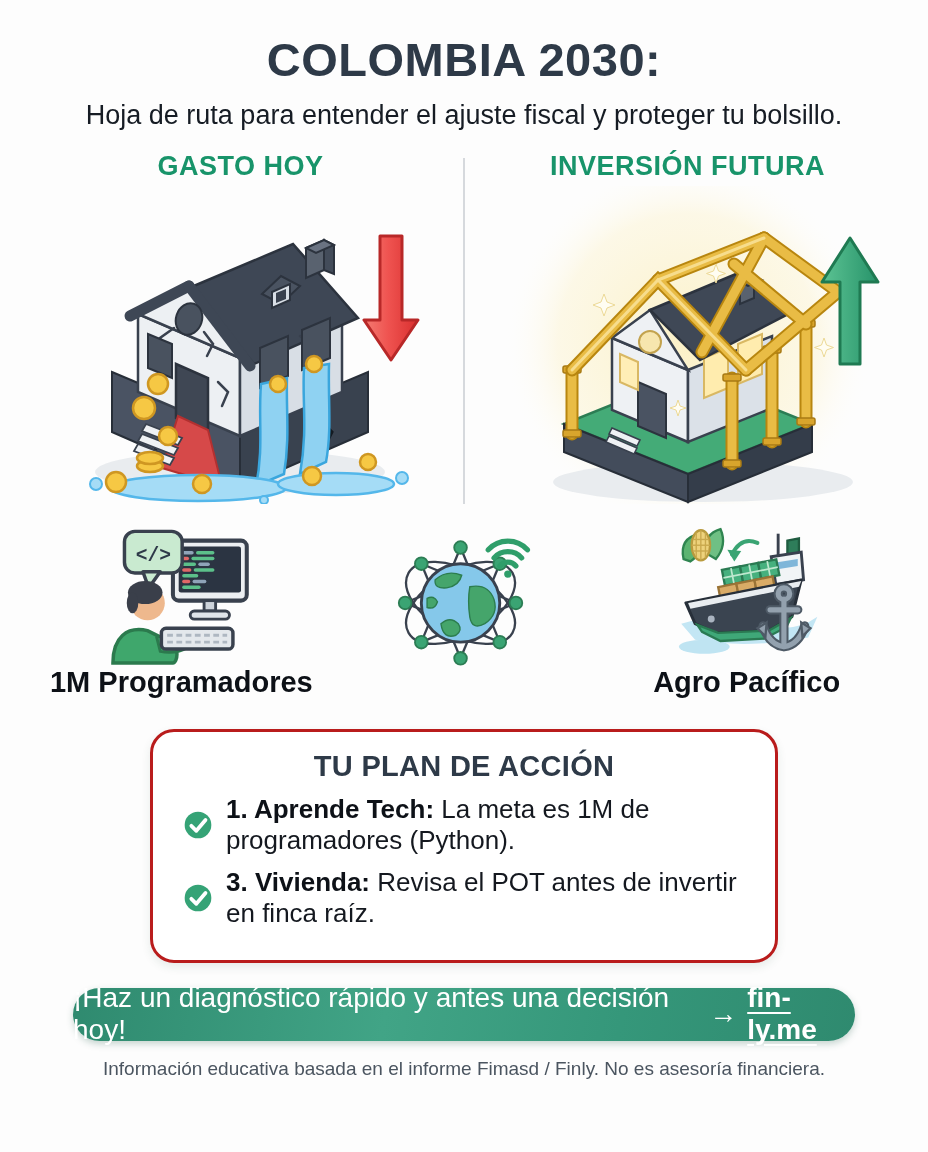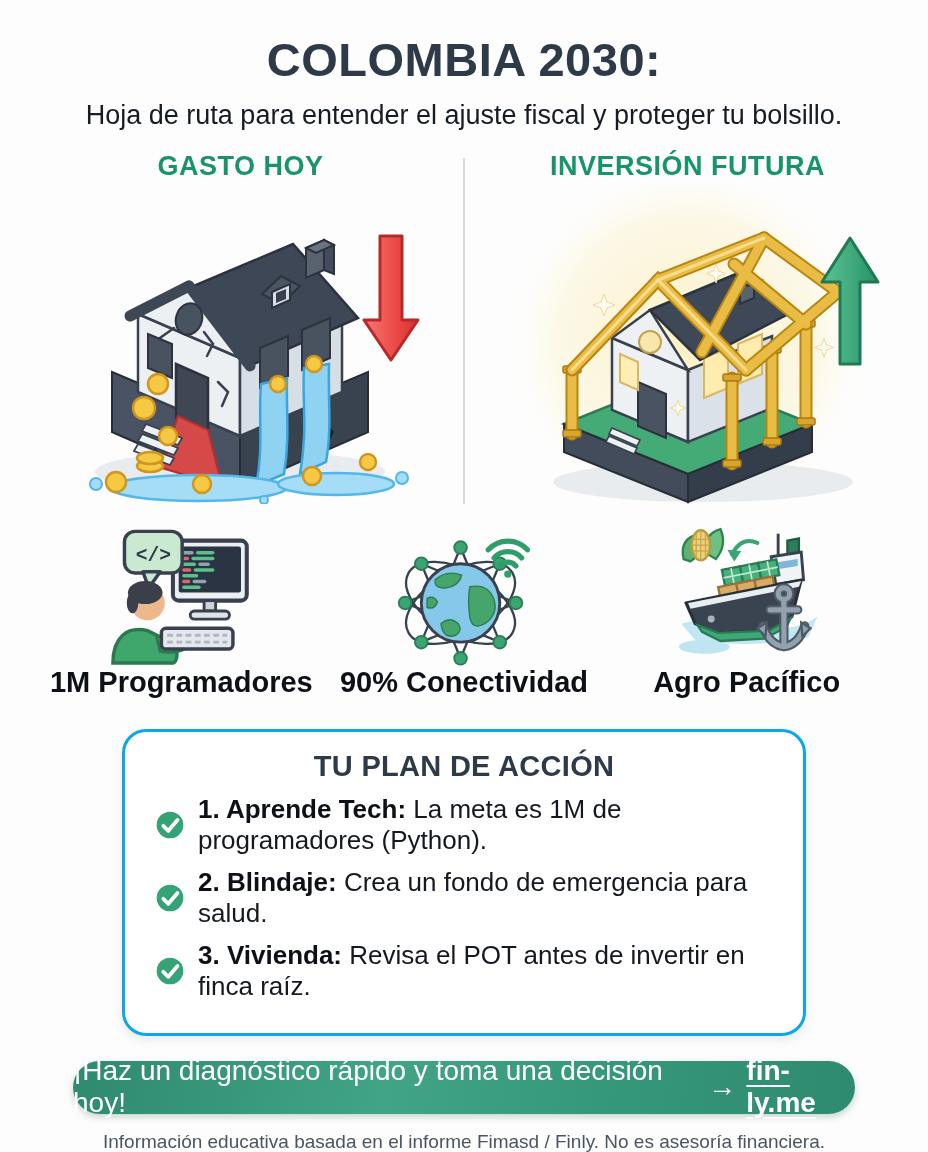--- a/index.html
+++ b/index.html
@@ -34,22 +34,22 @@
   .illu { display:block; margin:0 auto; }
 
   
   .stats { margin-top:22px; display:flex; justify-content:space-around; padding:0 40px; }
   .stat { width:270px; text-align:center; }
   .stat svg { display:block; margin:0 auto; }
   .stat-label { font-size:29px; font-weight:bold; color:#0d1117; }
 
   
   .plan-card {
-    width:684px; margin:30px auto 0;
-    border:3px solid #0ea5e9; border-radius:24px;
+    width:628px; margin:30px auto 0;
+    border:3px solid #b91c1c; border-radius:24px;
     background:#ffffff;
     box-shadow:0 4px 10px rgba(40,80,60,0.10);
     padding:18px 30px 20px;
   }
   .plan-title { text-align:center; font-size:29px; font-weight:bold; color:#2e3a48; letter-spacing:0.3px; }
   .plan-list { list-style:none; }
   .plan-item { display:flex; align-items:center; gap:13px; margin:11px 0; font-size:26px; }
   .plan-item .check { flex:0 0 30px; }
   .plan-item b { color:#0d1117; }
   .plan-item .itext { color:#14181f; }
@@ -349,21 +349,20 @@
           <circle cx="14" cy="66" r="5.5"></circle>
             <circle cx="28" cy="32" r="5.5"></circle>
         </g>
         <g stroke="#2f9e6a" stroke-width="4.5" fill="none" stroke-linecap="round">
           <path d="M96,34 A9,9 0 0 1 110,34"></path>
           <path d="M91,27 A16,16 0 0 1 115,27"></path>
           <path d="M86,20 A23,23 0 0 1 120,20"></path>
           <circle cx="103" cy="41" r="3.2" fill="#2f9e6a" stroke="none"></circle>
         </g>
       </svg>
-      <div class="stat-label">90% Conectividad</div>
     </div>
 
     <div class="stat">
       <svg width="150" height="140" viewBox="0 0 130 120">
         <path d="M8,84 Q40,74 72,84 T126,78 L118,96 Q66,106 20,98 Z" fill="#c3e6f4"></path>
         <ellipse cx="28" cy="104" rx="22" ry="6" fill="#bfe4f2"></ellipse>
 
         <g>
           <polygon points="100,12 110,10 110,26 100,28" fill="#2e7d5a" stroke="#1f5c40" stroke-width="2"></polygon>
           <line x1="92" y1="6" x2="92" y2="26" stroke="#39414e" stroke-width="2.5"></line>
@@ -444,35 +443,27 @@
           <path d="M10,19 l6,6 l11,-13" fill="none" stroke="#ffffff" stroke-width="4.5" stroke-linecap="round" stroke-linejoin="round"></path>
         </svg>
         <span><b>1. Aprende Tech:</b>
         <span class="itext">La meta es 1M de programadores (Python).</span></span>
       </li>
       <li class="plan-item">
         <svg class="check" width="30" height="30" viewBox="0 0 36 36">
           <circle cx="18" cy="18" r="16" fill="#35a376"></circle>
           <path d="M10,19 l6,6 l11,-13" fill="none" stroke="#ffffff" stroke-width="4.5" stroke-linecap="round" stroke-linejoin="round"></path>
         </svg>
-        <span><b>2. Blindaje:</b>
-        <span class="itext">Crea un fondo de emergencia para salud.</span></span>
-      </li>
-      <li class="plan-item">
-        <svg class="check" width="30" height="30" viewBox="0 0 36 36">
-          <circle cx="18" cy="18" r="16" fill="#35a376"></circle>
-          <path d="M10,19 l6,6 l11,-13" fill="none" stroke="#ffffff" stroke-width="4.5" stroke-linecap="round" stroke-linejoin="round"></path>
-        </svg>
         <span><b>3. Vivienda:</b>
         <span class="itext">Revisa el POT antes de invertir en finca raíz.</span></span>
       </li>
     </ul>
   </div>
 
   <div class="cta">
-    <span>¡Haz un diagnóstico rápido y toma una decisión hoy!</span>
+    <span>¡Haz un diagnóstico rápido y antes una decisión hoy!</span>
     <span>→</span>
     <span class="cta-link">fin-ly.me</span>
   </div>
 
   <div class="footer">Información educativa basada en el informe Fimasd / Finly. No es asesoría financiera.</div>
 
 </div>
 
 </body></html>

